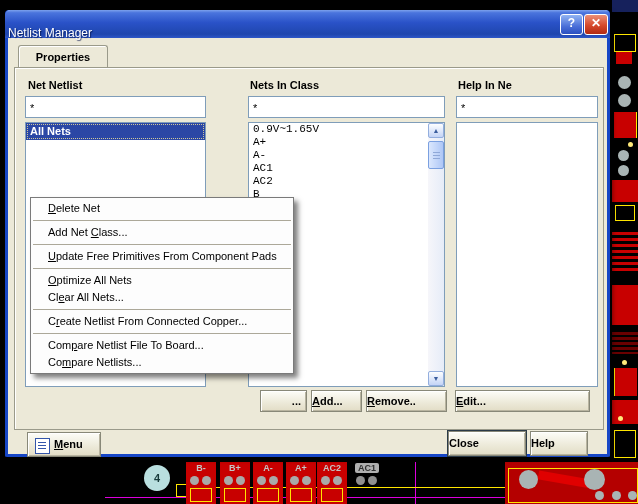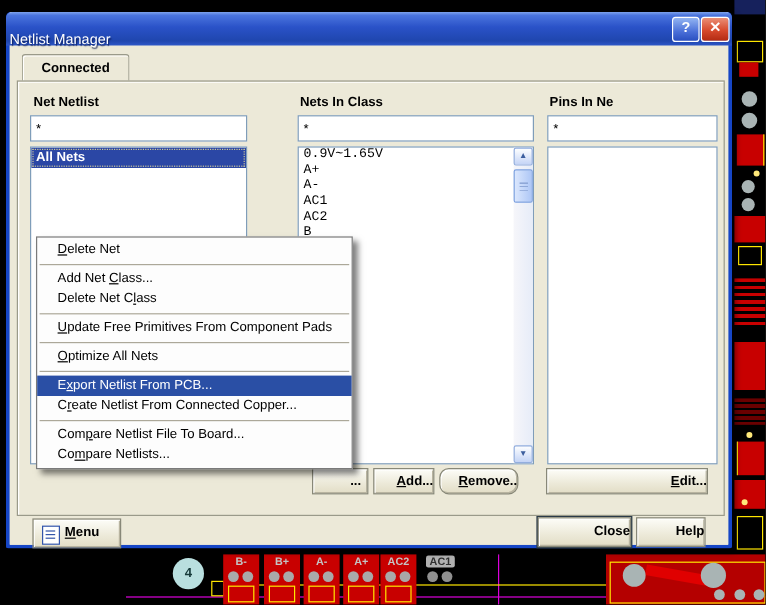--- a/index.html
+++ b/index.html
@@ -73,24 +73,24 @@
   .sb-up{top:0;} .sb-down{top:248px;}
   .sb-thumb{position:absolute;left:0;top:18px;width:16px;height:28px;border:1px solid #7ba0e0;border-radius:2px;
             background:linear-gradient(90deg,#dbe7fd,#aec7f6);box-sizing:border-box;cursor:pointer;}
   .sb-grip{position:absolute;left:4px;top:10px;width:7px;height:7px;
            background:repeating-linear-gradient(180deg,#8fa8d8 0 1px,transparent 1px 3px);}
 
   
   .btn{position:absolute;height:22px;background:linear-gradient(180deg,#fdfdf8,#ece9d8 60%,#e2ddc6);
        border:1px solid #888878;box-shadow:inset 1px 1px 0 #fff,inset -1px -1px 0 #b8b4a0;
        font-family:"Liberation Sans",sans-serif;font-weight:bold;font-size:11px;color:#000;
-       text-align:right;line-height:20px;cursor:pointer;box-sizing:border-box;}
+       text-align:left;line-height:20px;cursor:pointer;box-sizing:border-box;}
   .b-more{left:260px;top:390px;width:47px;text-align:right;padding-right:5px;}
   .b-add{left:311px;top:390px;width:51px;}
-  .b-remove{left:366px;top:390px;width:66px;border-radius:8px;}
+  .b-remove{left:366px;top:390px;width:81px;}
   .b-edit{left:455px;top:390px;width:135px;}
   .b-close{left:448px;top:431px;width:78px;height:25px;line-height:22px;
            box-shadow:0 0 0 1px #2a3a48,inset 1px 1px 0 #fff,inset -1px -1px 0 #b8b4a0;}
   .b-help{left:530px;top:431px;width:58px;height:25px;line-height:22px;}
   .b-menu{left:27px;top:432px;width:74px;height:25px;line-height:22px;text-align:left;padding-left:26px;}
   .menu-ico{position:absolute;left:7px;top:5px;width:13px;height:14px;background:#fff;
             border:1px solid #3355aa;}
   .menu-ico i{position:absolute;left:2px;width:8px;height:1px;background:#3355aa;}
   .menu-ico i:nth-child(1){top:3px;} .menu-ico i:nth-child(2){top:6px;} .menu-ico i:nth-child(3){top:9px;}
 
@@ -184,26 +184,26 @@
     <div class="dcir" style="left:628px;top:29px;width:9px;height:9px;"></div>
   </div>
 
   <div class="dialog"></div>
   <div class="titlebar">
     <span class="title-text">Netlist Manager</span>
   </div>
   <div class="cap-btn cap-help">?</div>
   <div class="cap-btn cap-close">✕</div>
 
-  <div class="tab">Connected</div>
+  <div class="tab">Properties</div>
   <div class="tabpage"></div>
 
   <div class="col-header h1">Net Netlist</div>
   <div class="col-header h2">Nets In Class</div>
-  <div class="col-header h3">Pins In Ne</div>
+  <div class="col-header h3">Help In Ne</div>
 
   <input class="filter f1" value="*" style="">
   <input class="filter f2" value="*" style="">
   <input class="filter f3" value="*" style="">
 
   <div class="list l1">
     <div class="sel-row">All Nets</div>
   </div>
 
   <div class="list l2">
@@ -237,26 +237,25 @@
         <i></i>
         <i></i>
       </span>
     <span class="u">M</span><span>enu</span>
   </div>
 
   <div class="cmenu">
     <div class="mi"><span class="u">D</span><span>elete Net</span></div>
     <div class="msep"></div>
     <div class="mi"><span>Add Net </span><span class="u">C</span><span>lass...</span></div>
-    <div class="mi"><span>Delete Net C</span><span class="u">l</span><span>ass</span></div>
     <div class="msep"></div>
     <div class="mi"><span class="u">U</span><span>pdate Free Primitives From Component Pads</span></div>
     <div class="msep"></div>
     <div class="mi"><span class="u">O</span><span>ptimize All Nets</span></div>
-    <div class="msep"></div>
-    <div class="mi hl"><span>E</span><span class="u">x</span><span>port Netlist From PCB...</span></div>
+    <div class="mi"><span>Cl</span><span class="u">e</span><span>ar All Nets...</span></div>
+    <div class="msep"></div>
     <div class="mi"><span>C</span><span class="u">r</span><span>eate Netlist From Connected Copper...</span></div>
     <div class="msep"></div>
     <div class="mi"><span>Com</span><span class="u">p</span><span>are Netlist File To Board...</span></div>
     <div class="mi"><span>Co</span><span class="u">m</span><span>pare Netlists...</span></div>
   </div>
 
 </div>
 
 </body></html>

